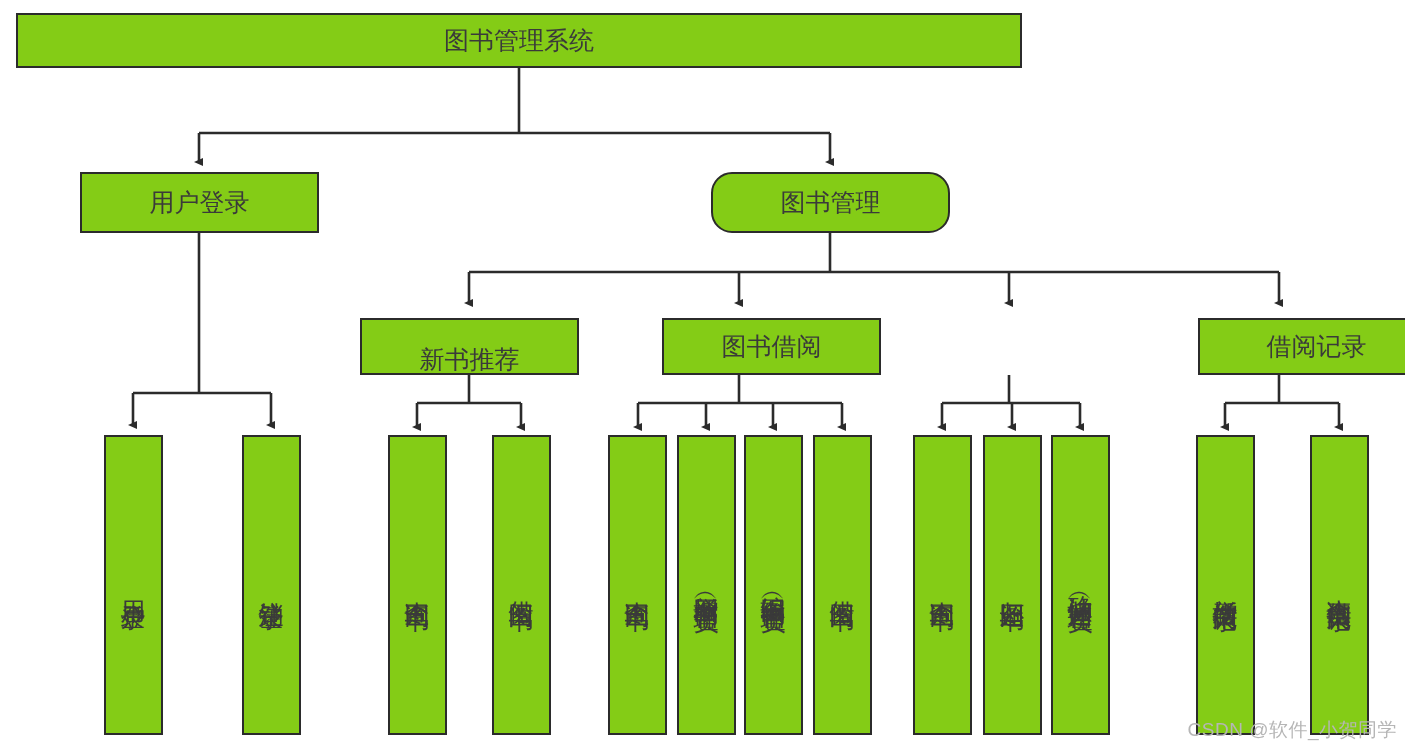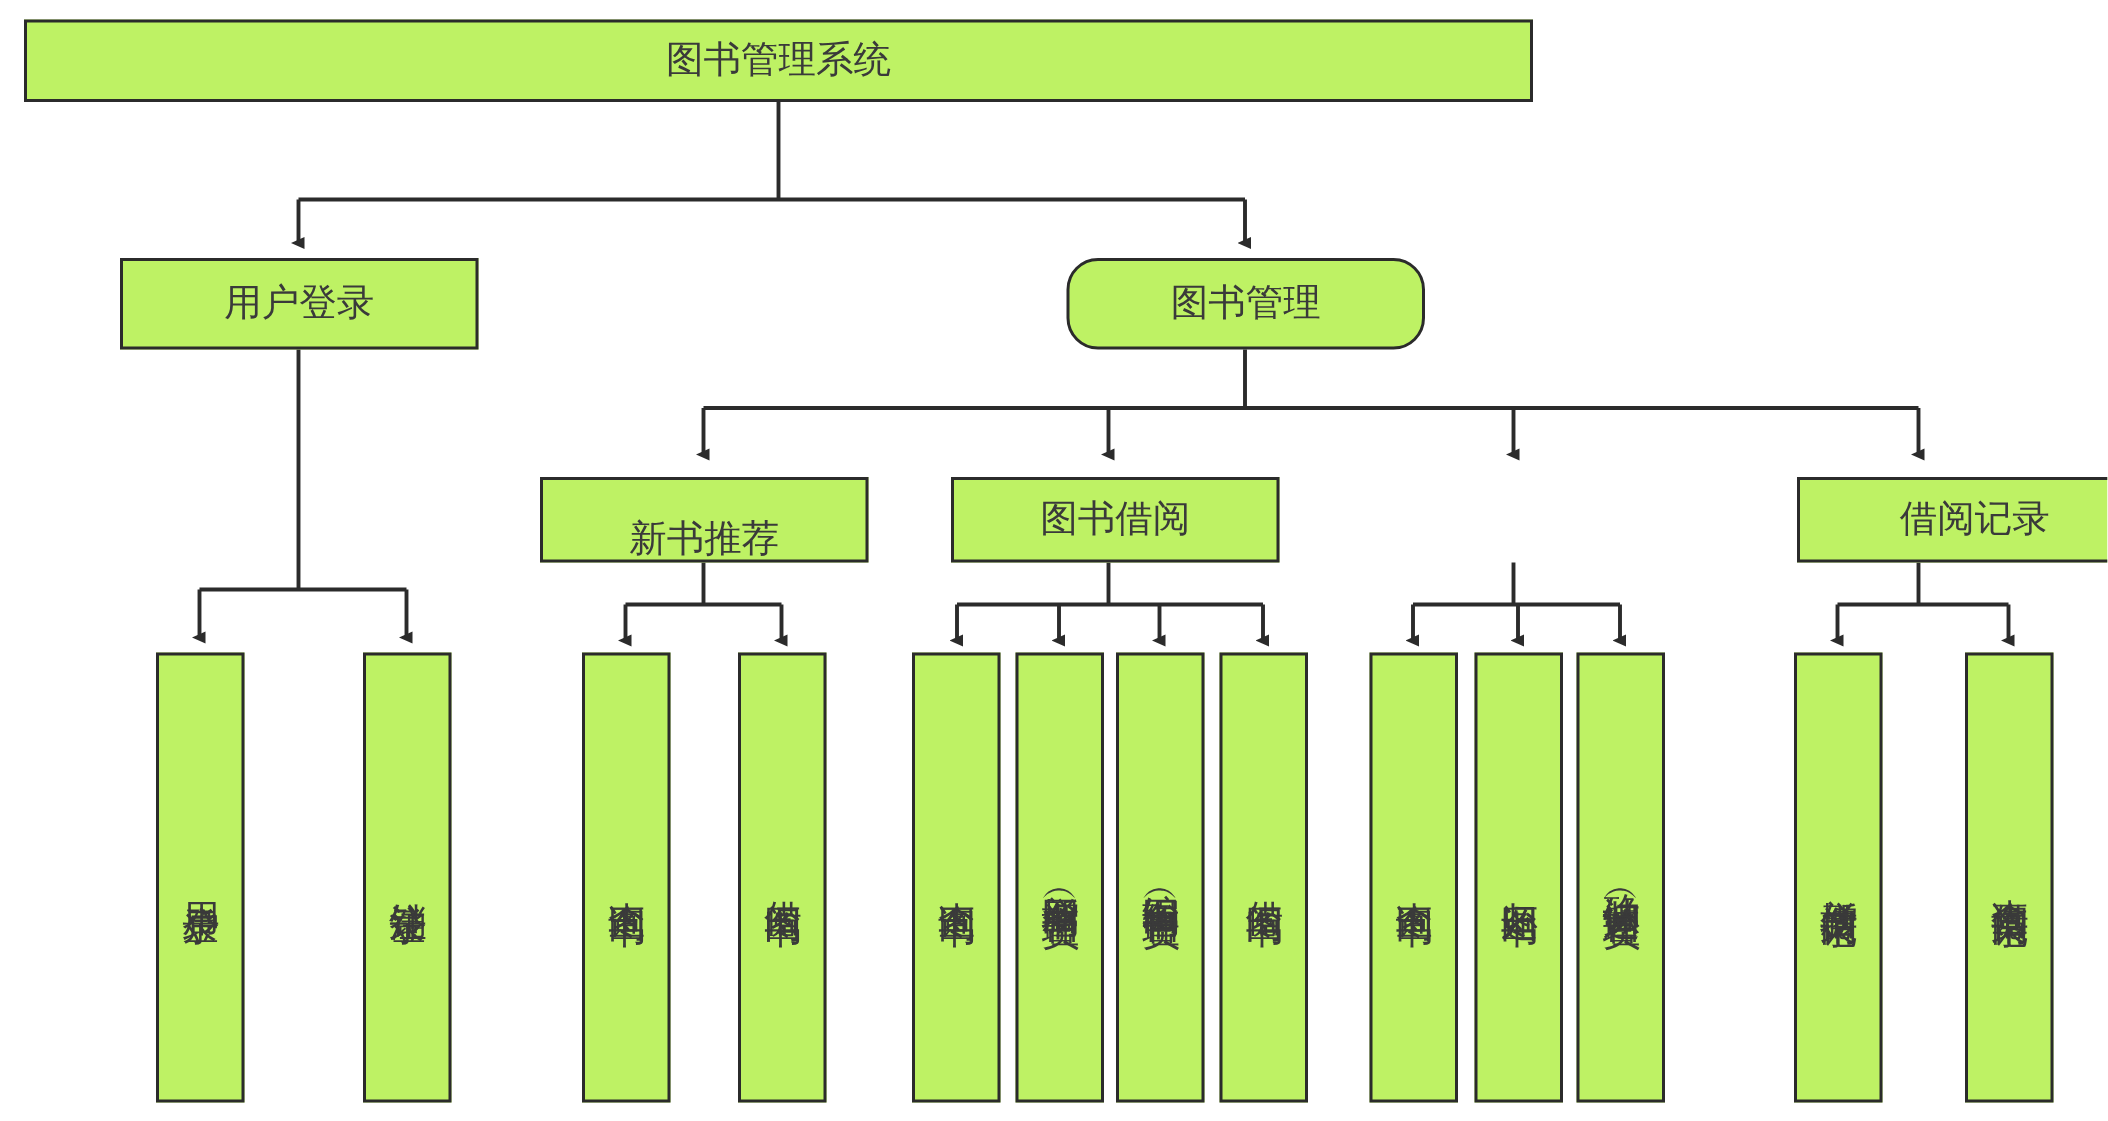--- a/index.html
+++ b/index.html
@@ -22,21 +22,21 @@
     position: absolute;
     left: 0;
     top: 0;
     width: 1405px;
     height: 747px;
     pointer-events: none;
   }
   .node {
     position: absolute;
     box-sizing: border-box;
-    background: #bef264;
+    background: #84cc16;
     border: 2px solid #2b2b2b;
     display: flex;
     align-items: center;
     justify-content: center;
     color: #3a3a3a;
     text-align: center;
   }
   .node.horiz {
     font-size: 25px;
     letter-spacing: 0px;
@@ -128,21 +128,21 @@
   <div class="node horiz" style="left:80px; top:172px; width:239px; height:61px;">
     <span>用户登录</span>
   </div>
   <div class="node horiz" style="left:711px; top:172px; width:239px; height:61px;border-radius:21px;">
     <span>图书管理</span>
   </div>
 
   <div class="node horiz" style="left:360px; top:318px; width:219px; height:57px;align-items:flex-end;">
     <span>新书推荐</span>
   </div>
-  <div class="node horiz" style="left:634px; top:318px; width:219px; height:57px;">
+  <div class="node horiz" style="left:662px; top:318px; width:219px; height:57px;">
     <span>图书借阅</span>
   </div>
   <div class="node horiz" style="left:1198px; top:318px; width:237px; height:57px;">
     <span>借阅记录</span>
   </div>
 
   <div class="node vert" style="left:104px; top:435px; width:59px; height:300px;">
     <span class="vtext">用户登录</span>
   </div>
   <div class="node vert" style="left:242px; top:435px; width:59px; height:300px;">
@@ -179,14 +179,15 @@
     <span class="vtext">确认归还（管理员）</span>
   </div>
 
   <div class="node vert" style="left:1196px; top:435px; width:59px; height:300px;">
     <span class="vtext">新增借阅记录</span>
   </div>
   <div class="node vert" style="left:1310px; top:435px; width:59px; height:300px;">
     <span class="vtext">查询借阅记录</span>
   </div>
 
+  <div class="watermark">CSDN @软件_小贺同学</div>
 
 </div>
 
 </body></html>

